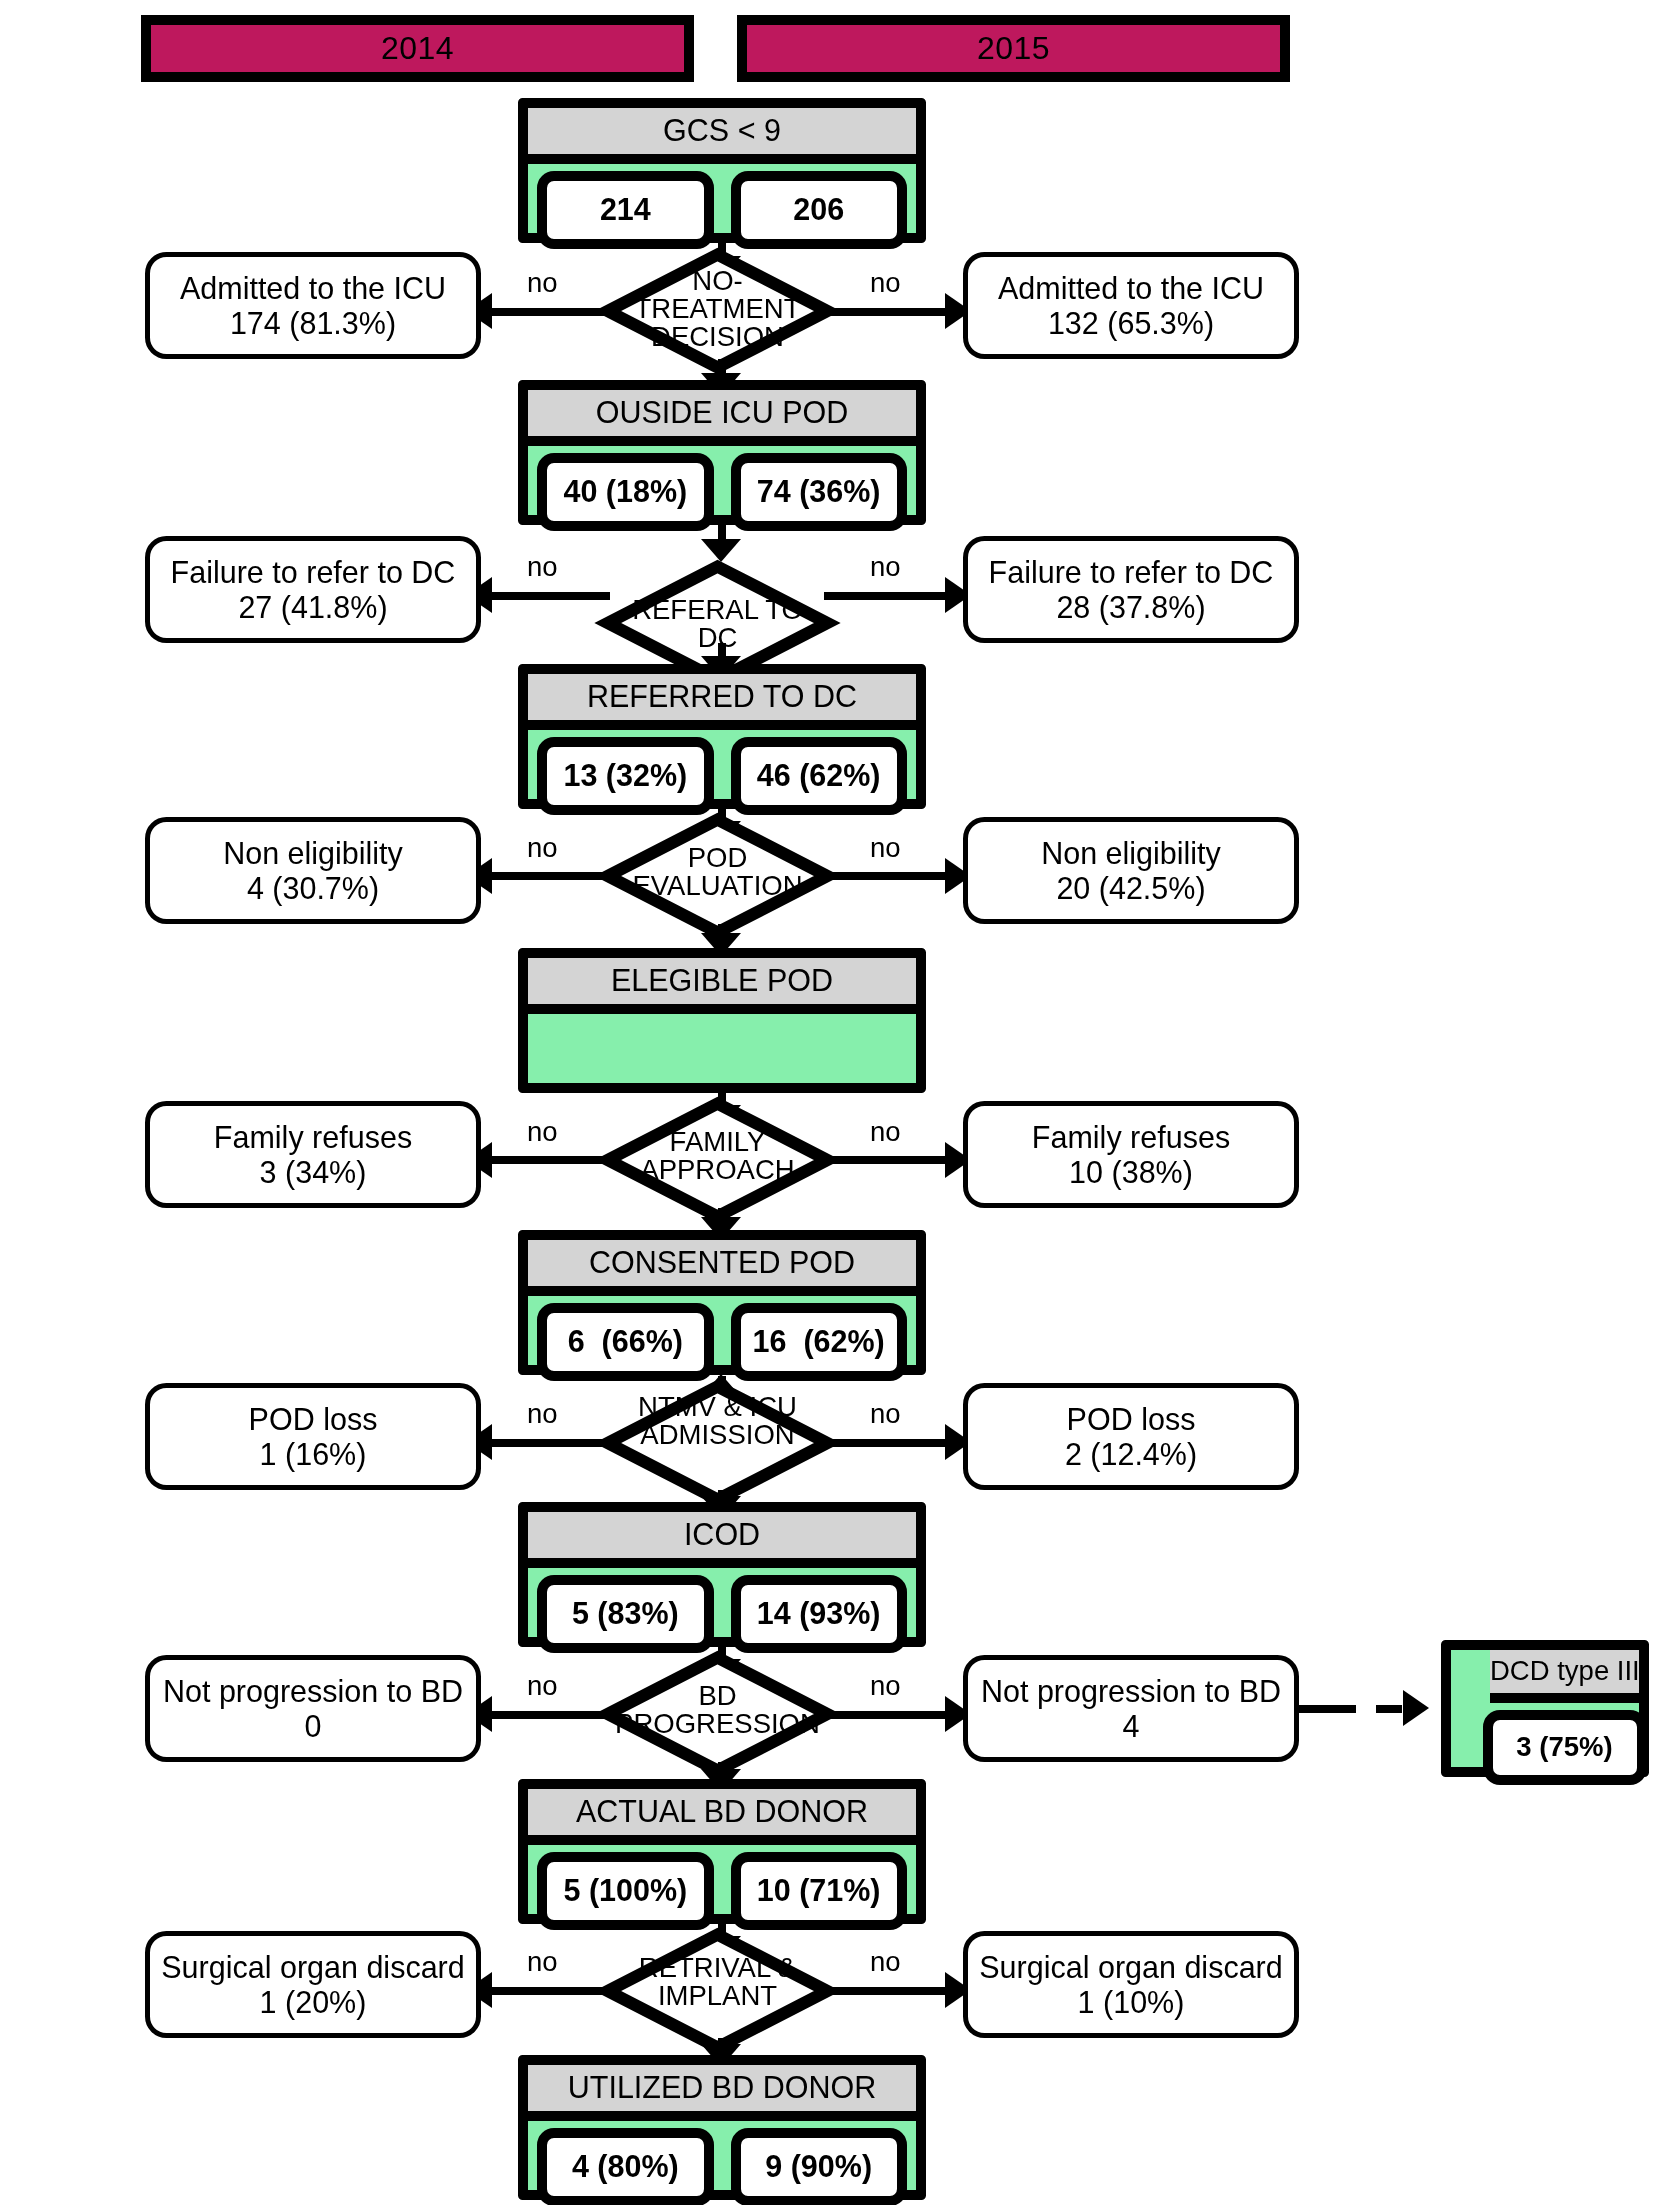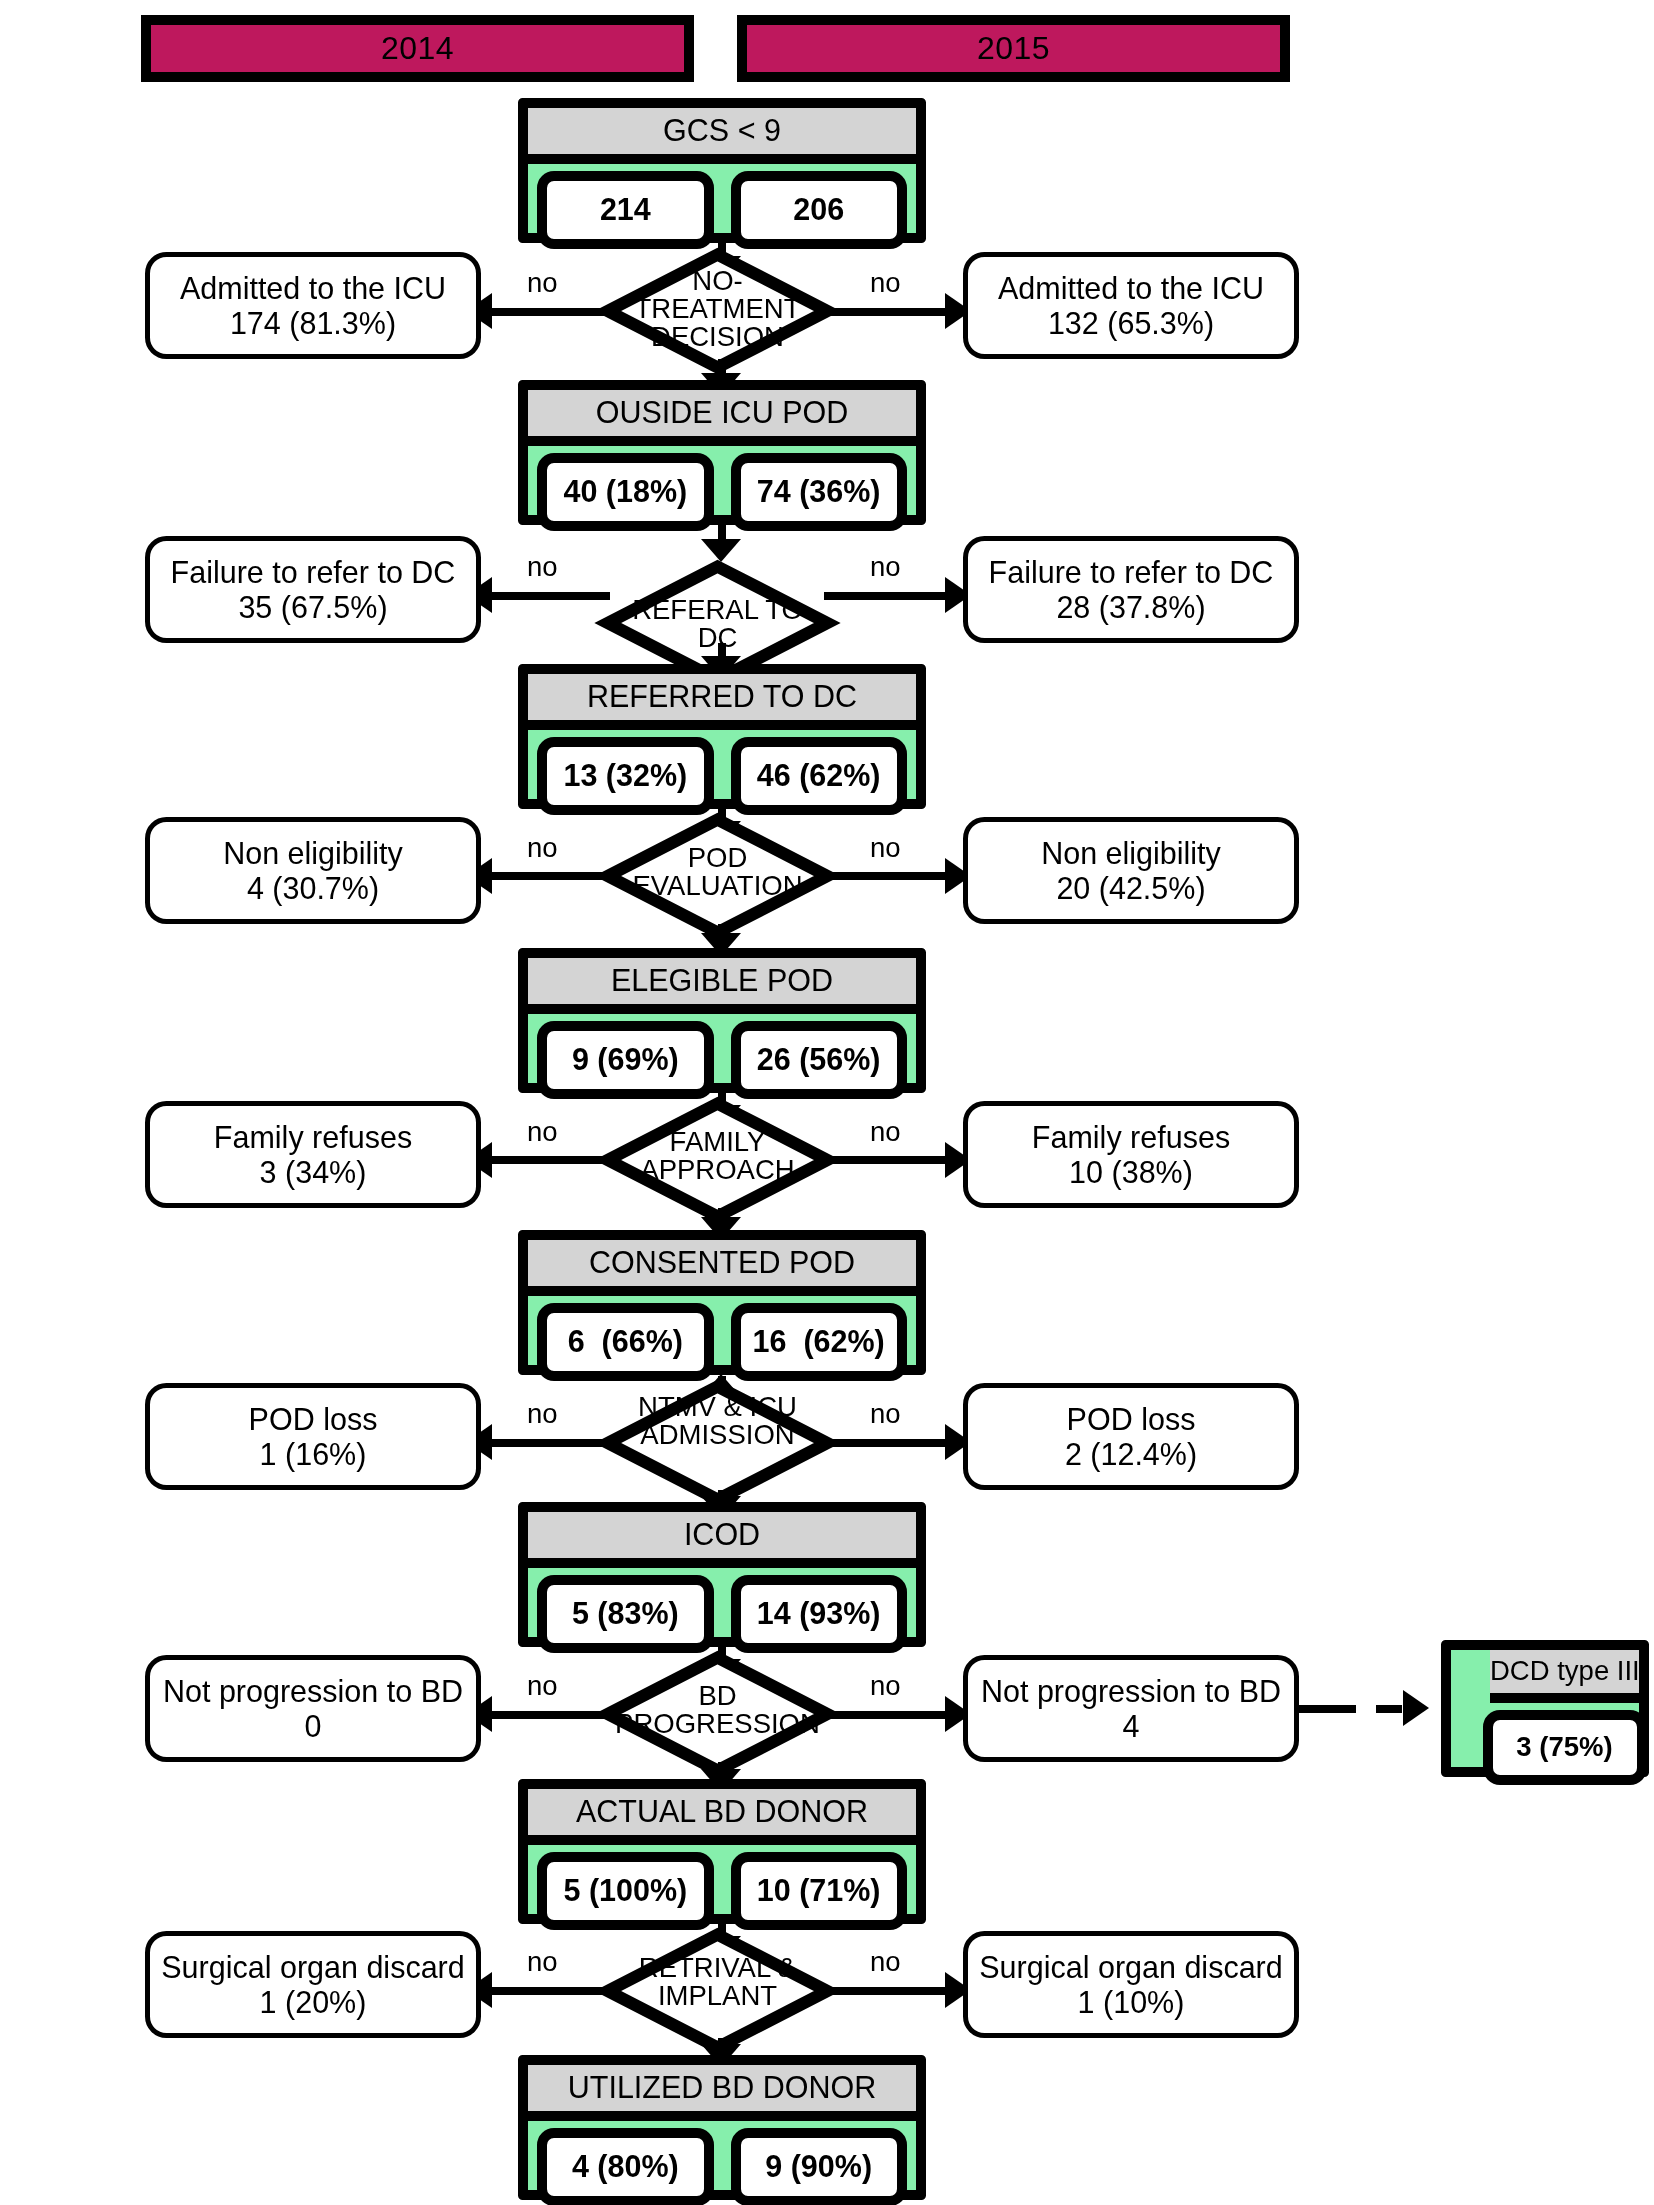--- a/index.html
+++ b/index.html
@@ -195,21 +195,21 @@
   </div>
   <div class="hline" style="left:492px;top:592px;width:118px;"></div>
   <div class="arrow-head arrow-left" style="left:466px;top:577px;"></div>
   <div class="no-label" style="left:527px;top:553px;">no</div>
   <div class="hline" style="left:824px;top:592px;width:130px;"></div>
   <div class="arrow-head arrow-right" style="left:945px;top:577px;"></div>
   <div class="no-label" style="left:870px;top:553px;">no</div>
 
   <div class="side-box" style="left:145px;top:536px;width:336px;height:107px;">
     <span>Failure to refer to DC</span>
-    <span>35 (67.5%)</span>
+    <span>27 (41.8%)</span>
   </div>
   <div class="side-box" style="left:963px;top:536px;width:336px;height:107px;">
     <span>Failure to refer to DC</span>
     <span>28 (37.8%)</span>
   </div>
 
   <div class="vline" style="left:718px;top:643px;height:23px;"></div>
   <div class="arrow-head arrow-down" style="left:701px;top:656px;"></div>
   <div class="stack" style="left:518px;top:664px;width:408px;height:145px;">
     <div class="stack-title">REFERRED TO DC</div>
@@ -241,24 +241,20 @@
   </div>
   <div class="side-box" style="left:963px;top:817px;width:336px;height:107px;">
     <span>Non eligibility</span>
     <span>20 (42.5%)</span>
   </div>
 
   <div class="vline" style="left:718px;top:924px;height:20px;"></div>
   <div class="arrow-head arrow-down" style="left:701px;top:933px;"></div>
   <div class="stack" style="left:518px;top:948px;width:408px;height:145px;">
     <div class="stack-title">ELEGIBLE POD</div>
-    <div class="stack-vals">
-      <div class="val-cell">9 (69%)</div>
-      <div class="val-cell">26 (56%)</div>
-    </div>
   </div>
   <div class="vline" style="left:718px;top:1093px;height:18.3px;"></div>
   <div class="arrow-head arrow-down" style="left:701px;top:1105px;"></div>
 
   <div class="diamond-wrap" style="left:603px;top:1099px;width:229px;height:122px;">
     <svg width="229" height="122" viewBox="0 0 300 160" aria-hidden="true">
       <polygon points="150,6 294,80 150,154 6,80" fill="#ffffff" stroke="#000000" stroke-width="16"></polygon>
     </svg>
     <div class="diamond-label" style="top:29px;">FAMILY
 APPROACH</div>

